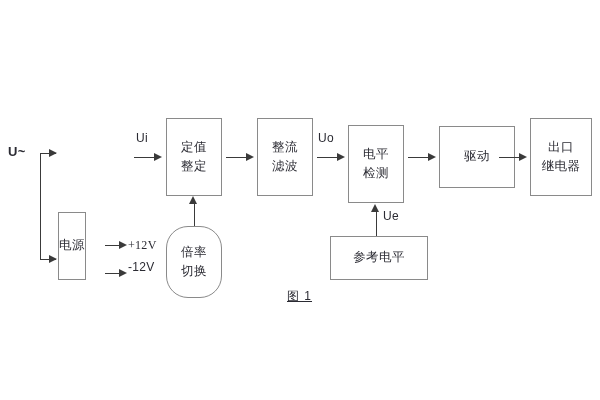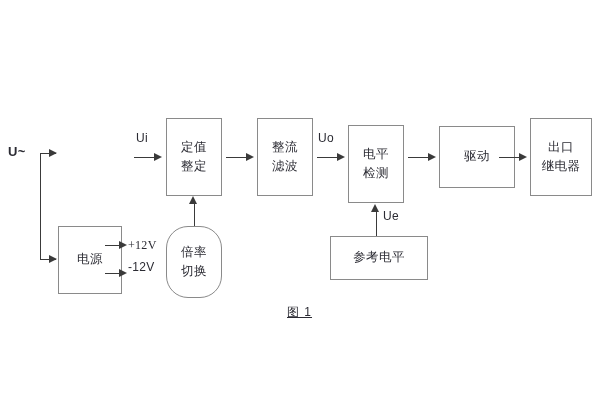--- a/index.html
+++ b/index.html
@@ -135,21 +135,21 @@
   </div>
 
   <div class="wire h" style="left:499px; top:156.5px; width:22px;"></div>
   <div class="arrow right" style="left:519px; top:152.5px;"></div>
 
   <div class="block" style="left:530px; top:118px; width:62px; height:78px;">
     <span class="line">出口</span>
     <span class="line">继电器</span>
   </div>
 
-  <div class="block" style="left:58px; top:226px; width:64px; height:68px;">
+  <div class="block" style="left:58px; top:212px; width:28px; height:68px;">
     <span class="line">电源</span>
   </div>
 
   <div class="wire h" style="left:105px; top:244.5px; width:16px;"></div>
   <div class="arrow right" style="left:119px; top:240.5px;"></div>
   <div class="label" style="left:128px; top:238px;font-family:Liberation Serif, serif;">+12V</div>
 
   <div class="wire h" style="left:105px; top:272.5px; width:16px;"></div>
   <div class="arrow right" style="left:119px; top:268.5px;"></div>
   <div class="label" style="left:128px; top:260px;">-12V</div>
@@ -163,15 +163,15 @@
   <div class="arrow up" style="left:189px; top:196px;"></div>
 
   <div class="block" style="left:330px; top:236px; width:98px; height:44px;">
     <span class="line">参考电平</span>
   </div>
 
   <div class="wire v" style="left:375.5px; top:211px; height:25px;"></div>
   <div class="arrow up" style="left:371px; top:204px;"></div>
   <div class="label" style="left:383px; top:209px;">Ue</div>
 
-  <div class="caption" style="left:287px; top:304px;text-decoration:underline;">图 1</div>
+  <div class="caption" style="left:287px; top:288px;text-decoration:underline;">图 1</div>
 
 </div>
 
 </body></html>

